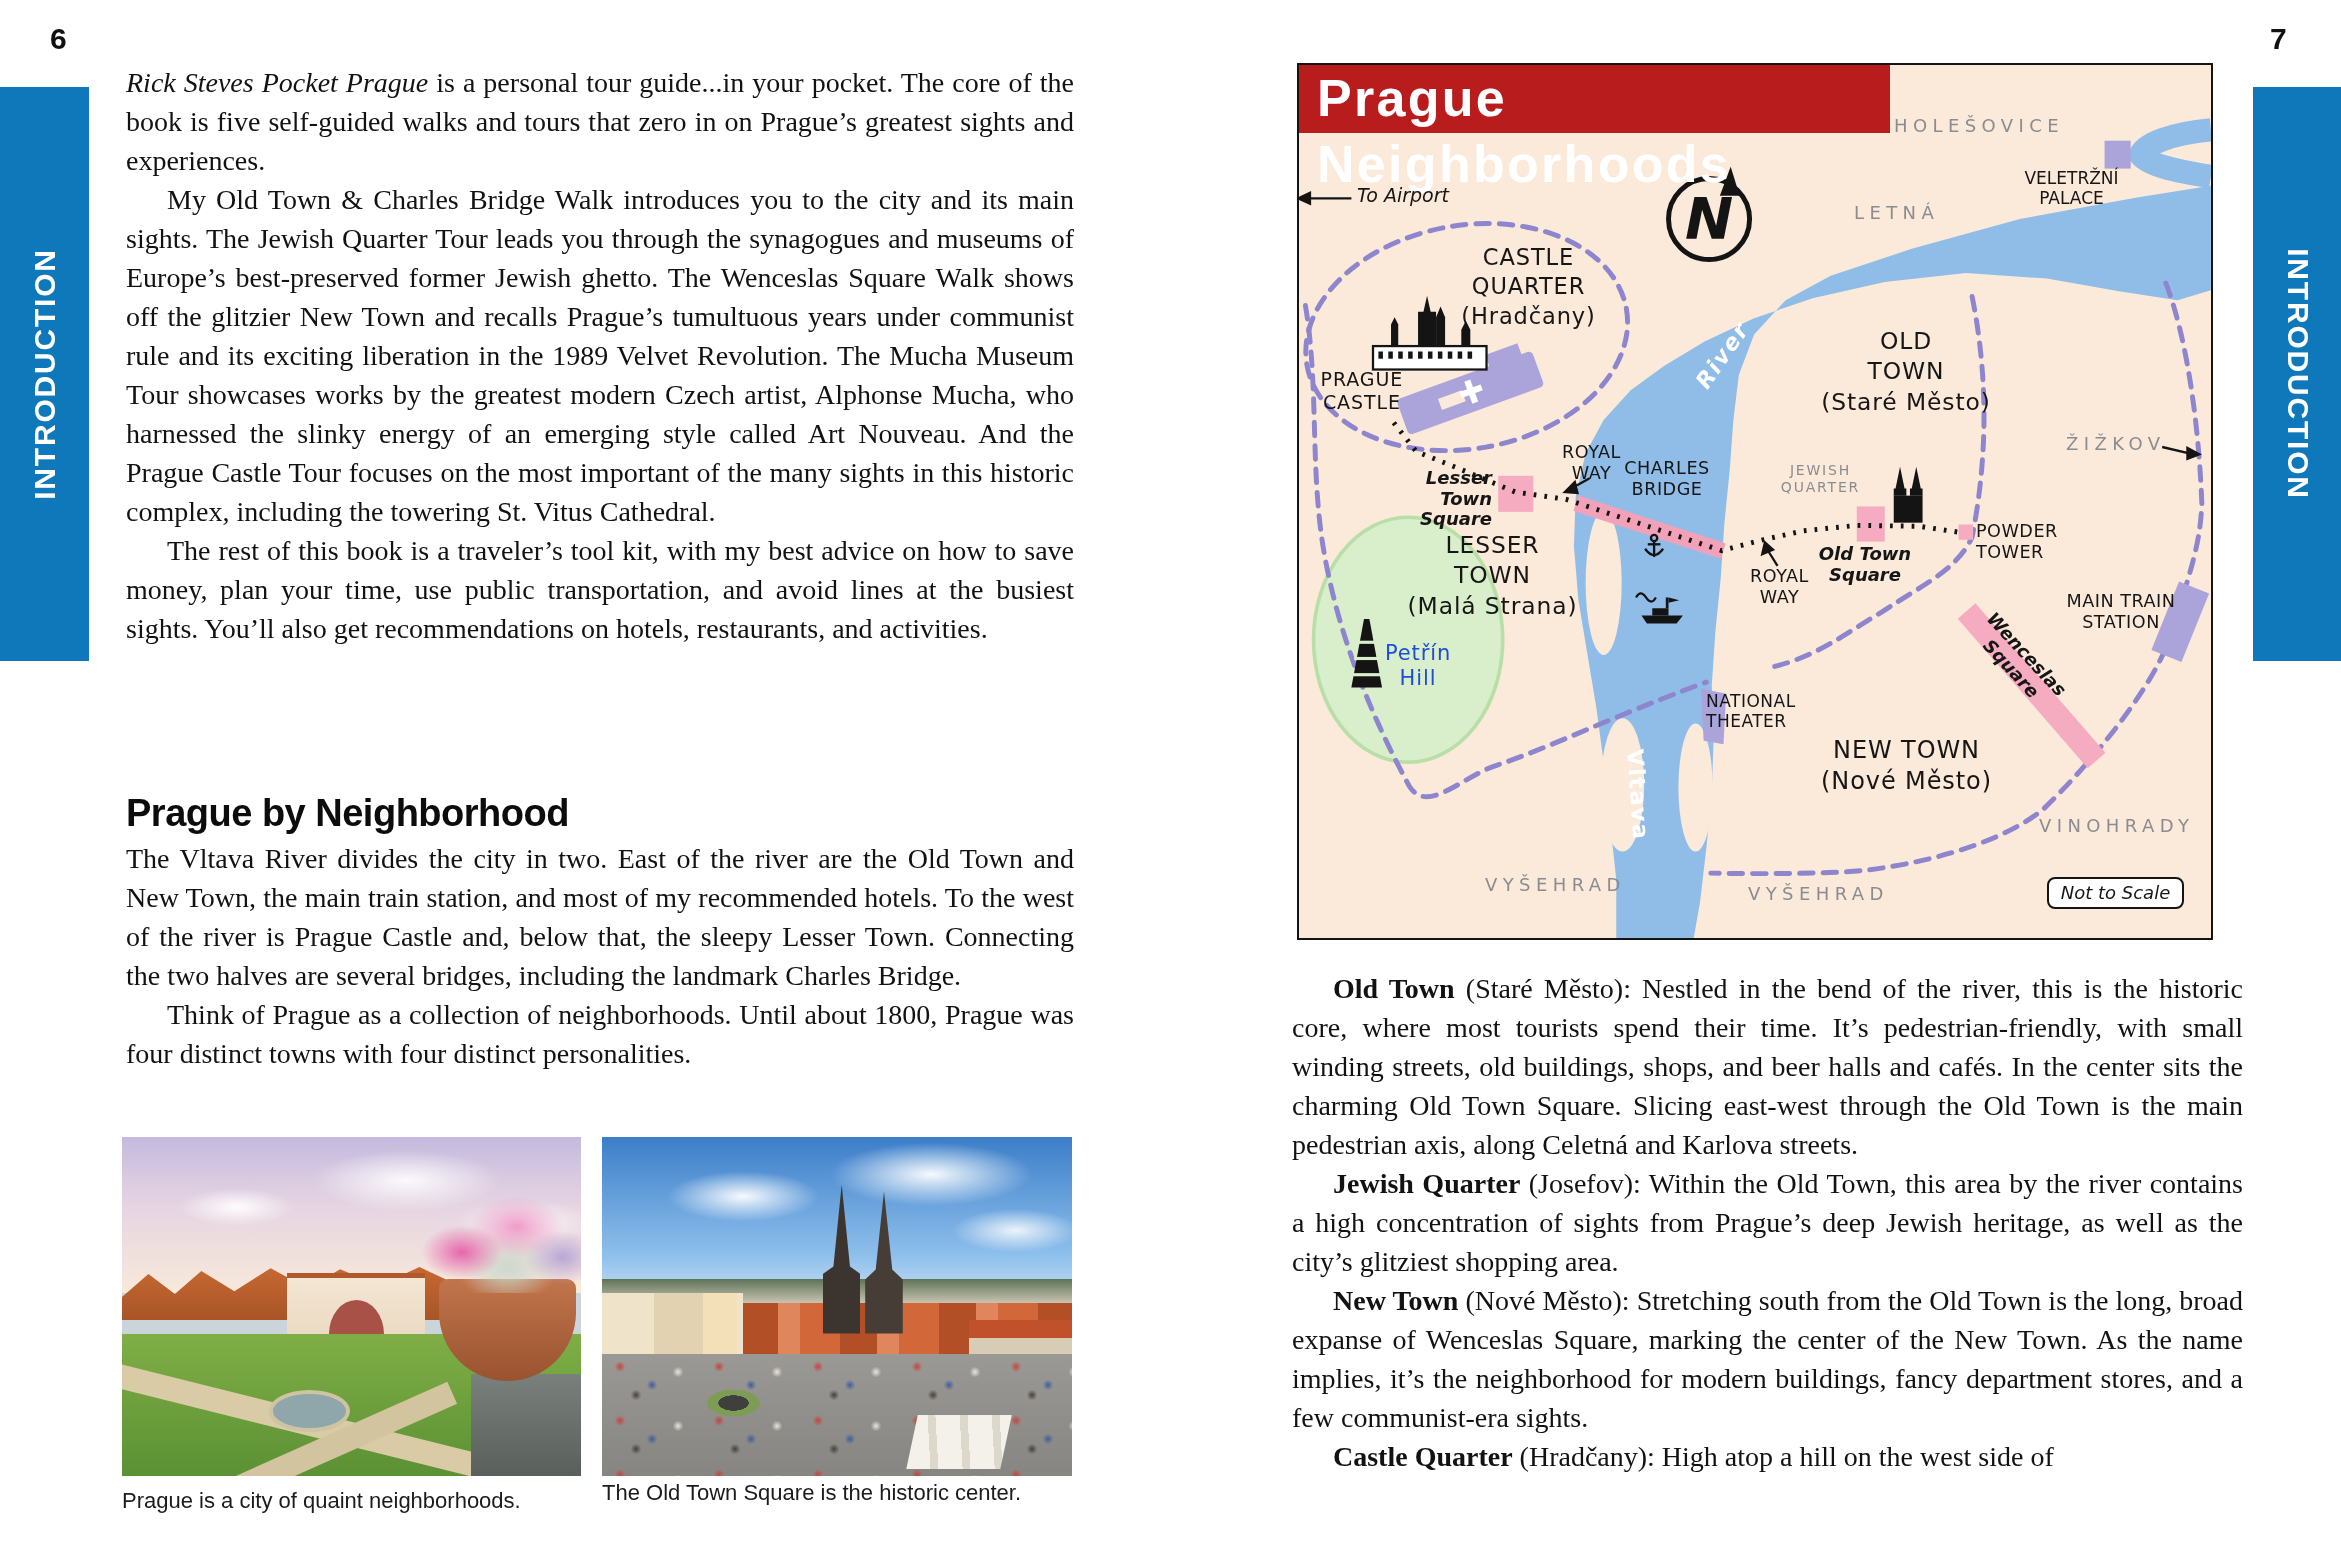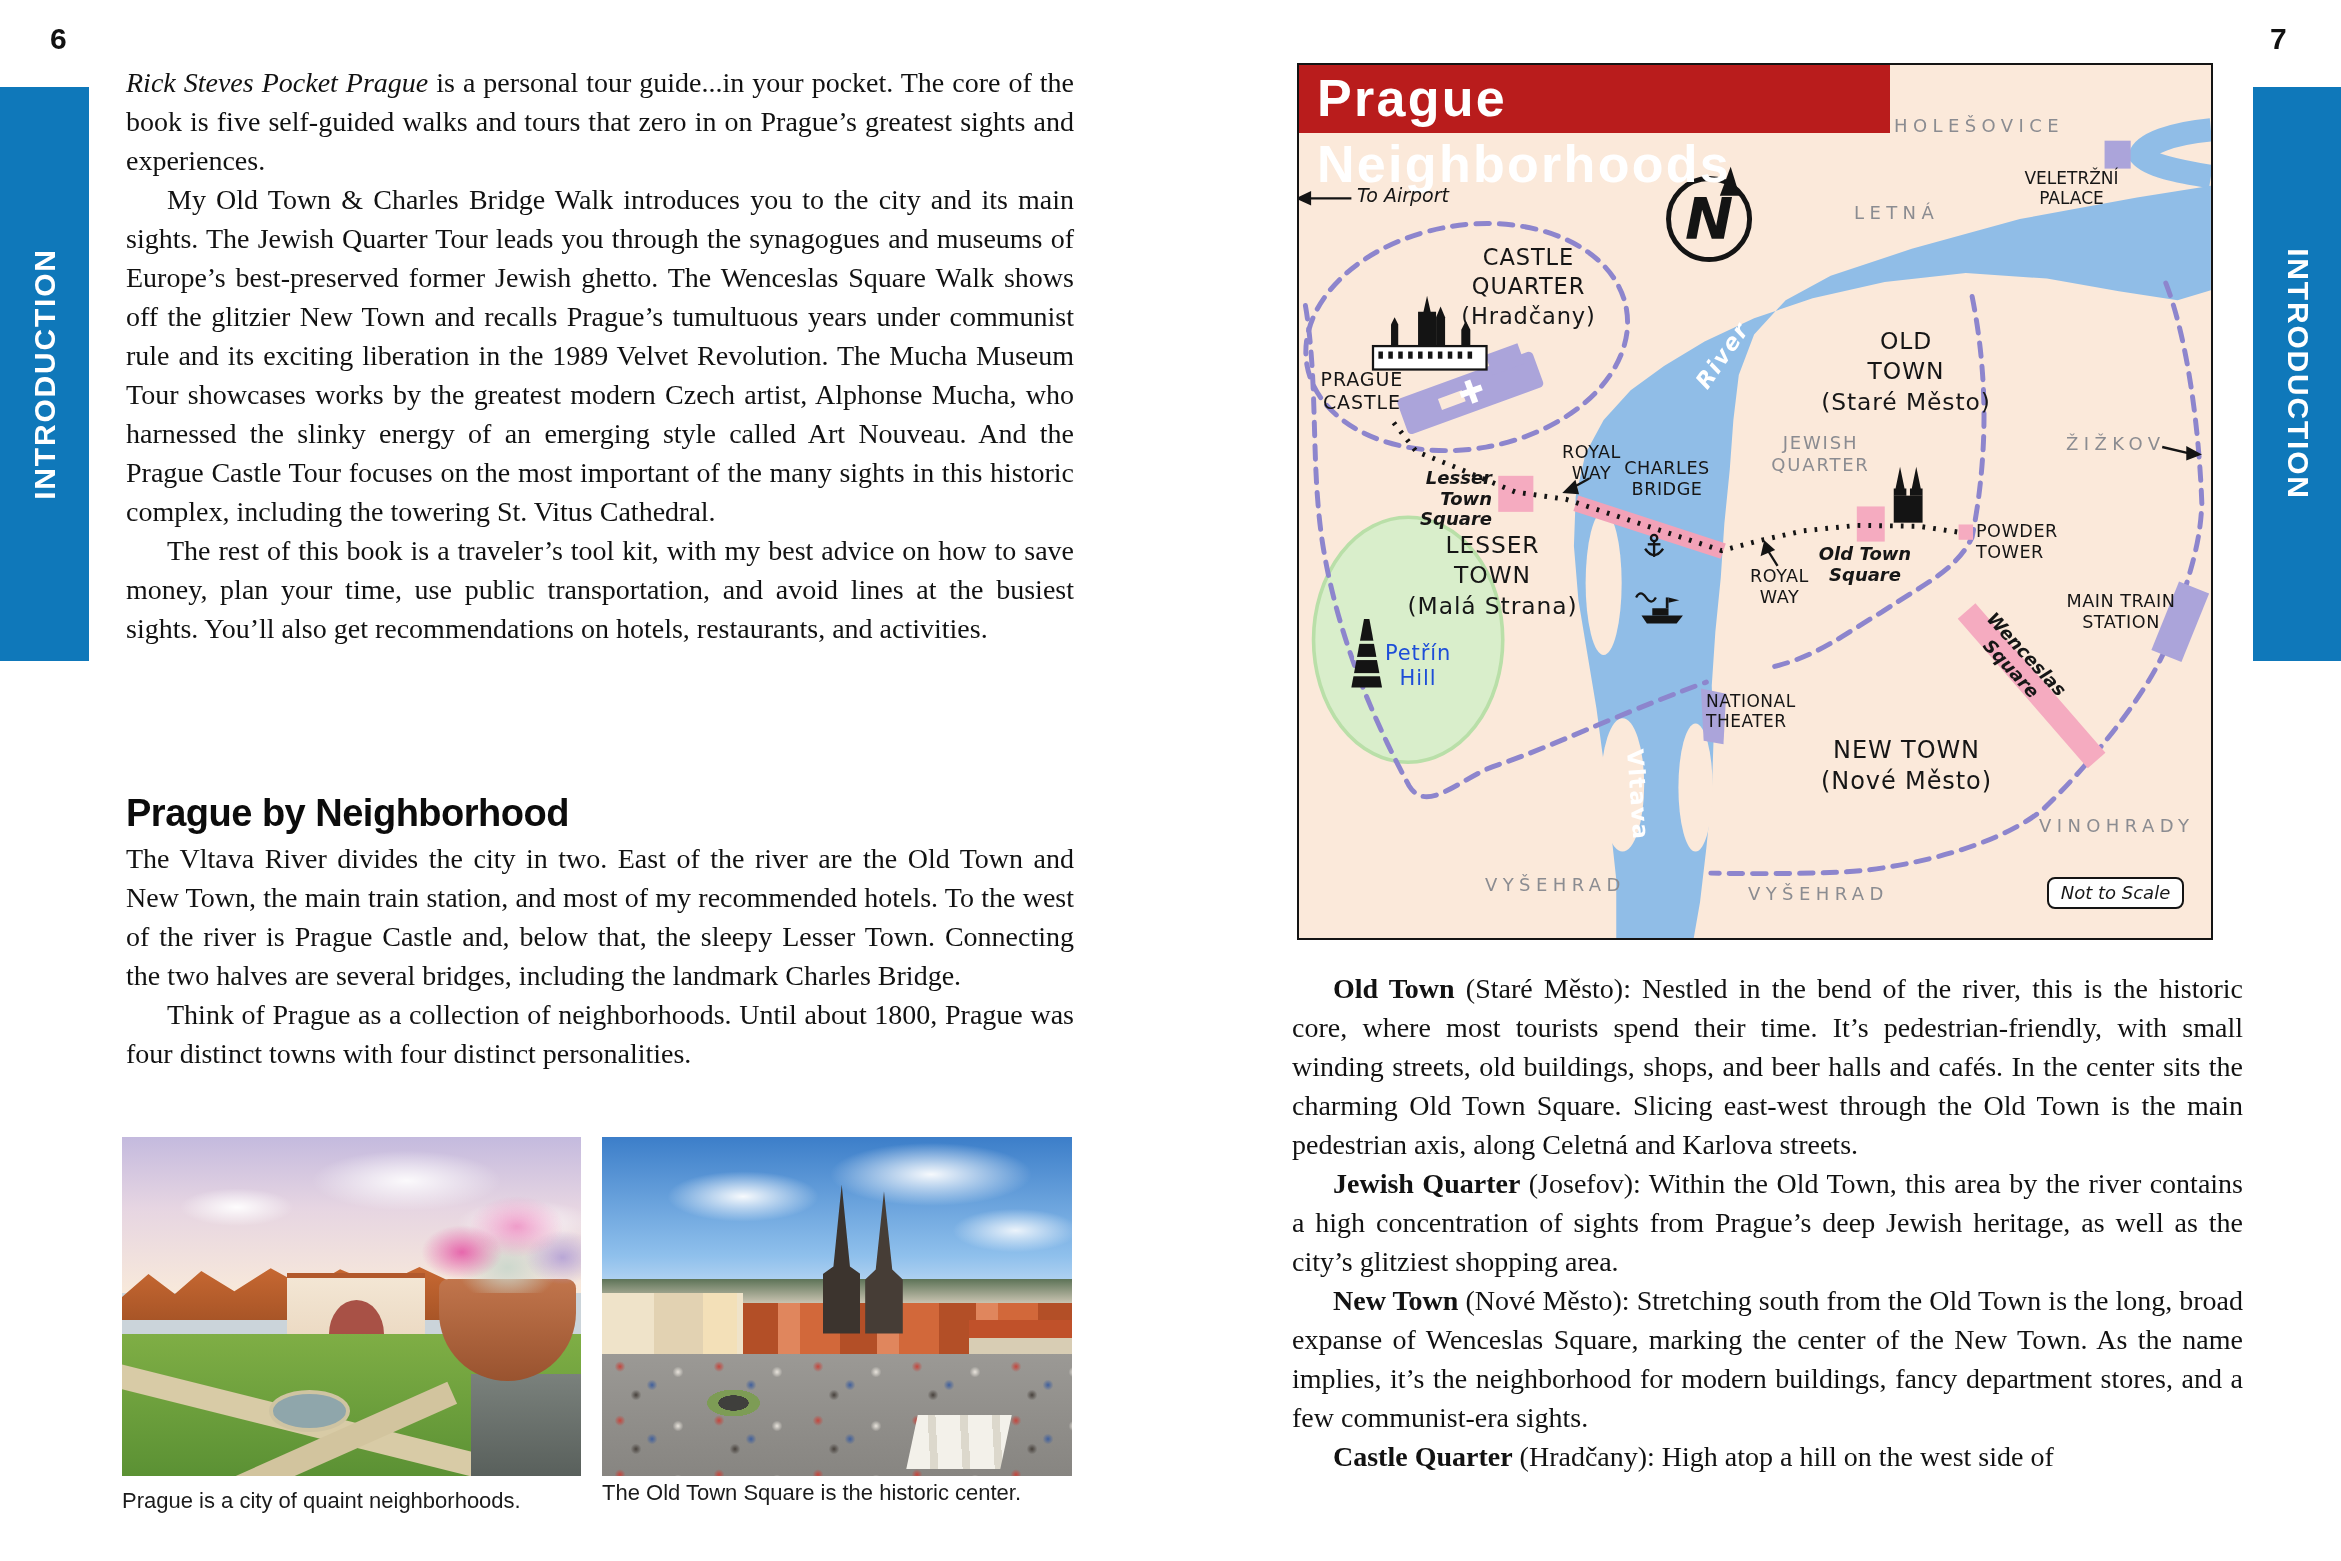--- a/index.html
+++ b/index.html
@@ -32,21 +32,21 @@
        border:2.7px solid #141414;background:#fbe9da;overflow:hidden;}
   #map svg{position:absolute;left:0;top:0;}
   #maptitle{position:absolute;left:0;top:0;width:591px;height:68px;background:#b91c1c;
             color:#fff;font-family:"Liberation Sans",sans-serif;font-weight:bold;
             font-size:52px;letter-spacing:2.3px;line-height:66px;padding-left:18px;
             box-sizing:border-box;}
   .ml{position:absolute;font-family:"DejaVu Sans",sans-serif;white-space:pre-line;
       color:#161616;line-height:1.2;}
   .ctr{text-align:center;}
   .gray{color:#8b8c91;letter-spacing:5.4px;font-size:18px;}
-  .gray2{color:#8b8c91;letter-spacing:1.8px;font-size:18px;}
+  .gray2{color:#8b8c91;letter-spacing:1.8px;font-size:14px;margin-top:30px;}
   .district{font-size:23.4px;letter-spacing:0.9px;line-height:1.3;}
   .lmk{font-size:17.6px;letter-spacing:0.5px;line-height:1.2;}
   .sq{font-style:italic;font-weight:bold;font-size:18px;line-height:1.15;}
   .whitelab{color:#ffffff;font-weight:bold;font-size:22.5px;letter-spacing:1.8px;}
   #not-to-scale{border:2.3px solid #141414;border-radius:8px;background:#fff;
       font-size:18px;height:28px;line-height:28px;text-align:center;font-style:italic;}
 </style>
 </head>
 <body>
 

